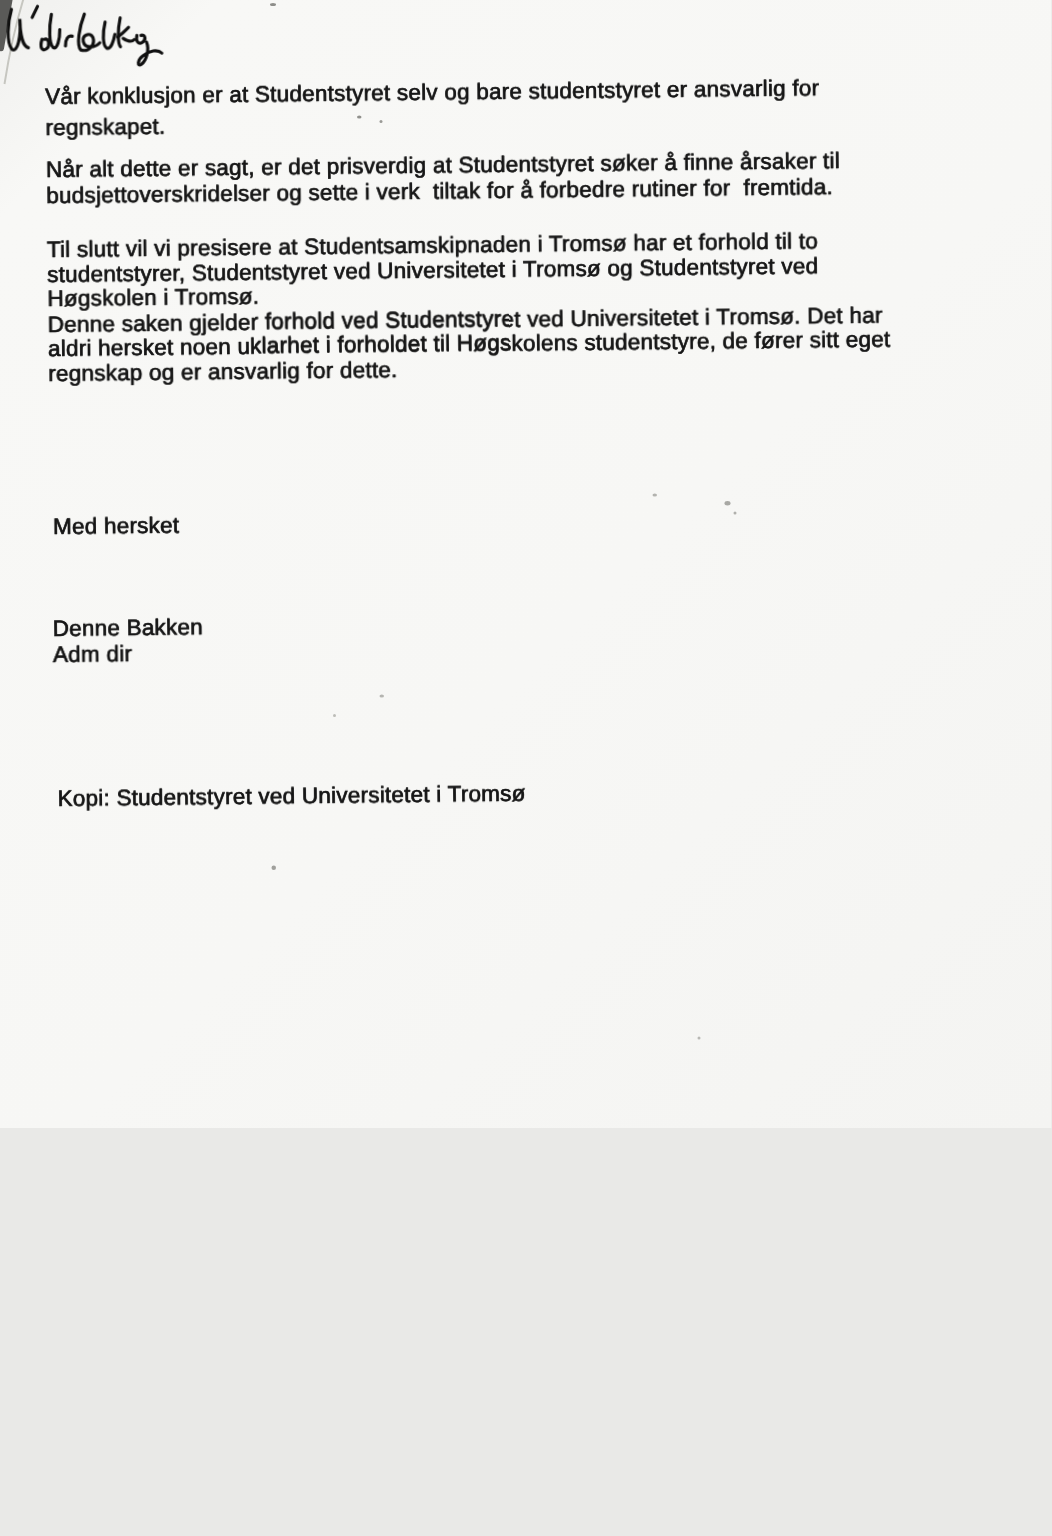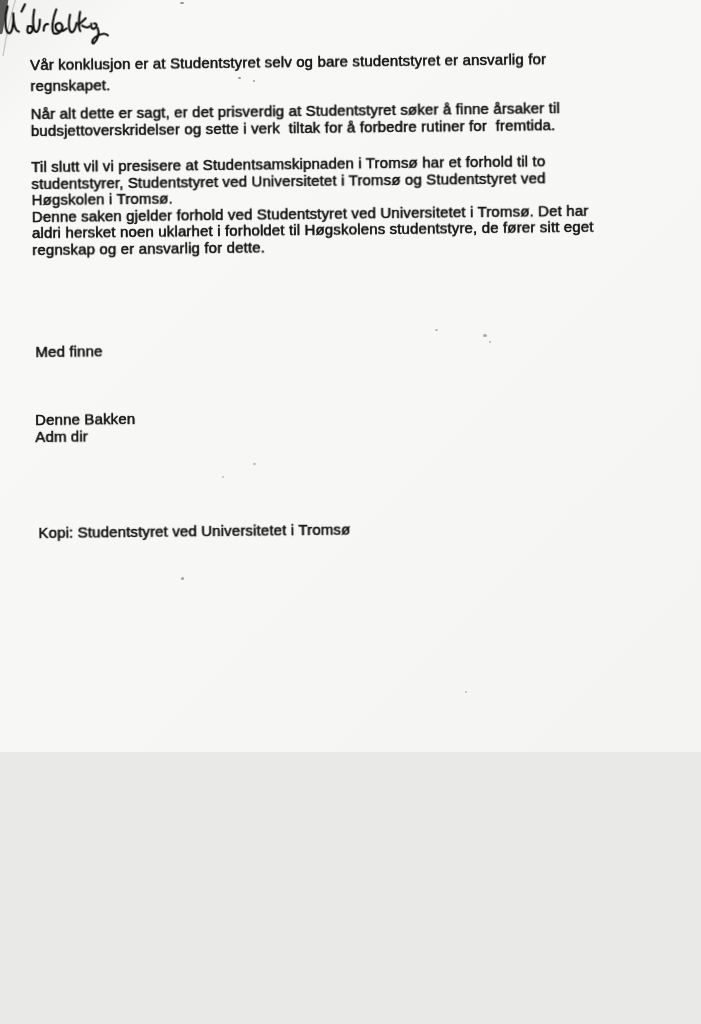--- a/index.html
+++ b/index.html
@@ -92,21 +92,21 @@
     <div class="typed para-3">
       <div class="line">Til slutt vil vi presisere at Studentsamskipnaden i Tromsø har et forhold til to</div>
       <div class="line">studentstyrer, Studentstyret ved Universitetet i Tromsø og Studentstyret ved</div>
       <div class="line">Høgskolen i Tromsø.</div>
       <div class="line">Denne saken gjelder forhold ved Studentstyret ved Universitetet i Tromsø. Det har</div>
       <div class="line">aldri hersket noen uklarhet i forholdet til Høgskolens studentstyre, de fører sitt eget</div>
       <div class="line">regnskap og er ansvarlig for dette.</div>
     </div>
 
     <div class="typed closing-block">
-      <div class="line">Med finne</div>
+      <div class="line">Med hersket</div>
     </div>
 
     <div class="signature-block">
       <svg viewBox="0 0 120 58">
         <g fill="none" stroke="#151515" stroke-width="2.3" stroke-linecap="round">
           <path d="M9,6 C6,16 5,30 9,35 C13,38 16,26 15,13 C15,24 17,33 21,34"></path>
           <path d="M24,12 L28,4"></path>
           <path d="M31,28 C29,34 31,37 34,35 C37,33 36,27 33,28"></path>
           <path d="M38,10 C36,20 36,31 39,34 C42,36 44,28 44,21"></path>
           <path d="M48,33 C48,28 50,25 53,26"></path>

